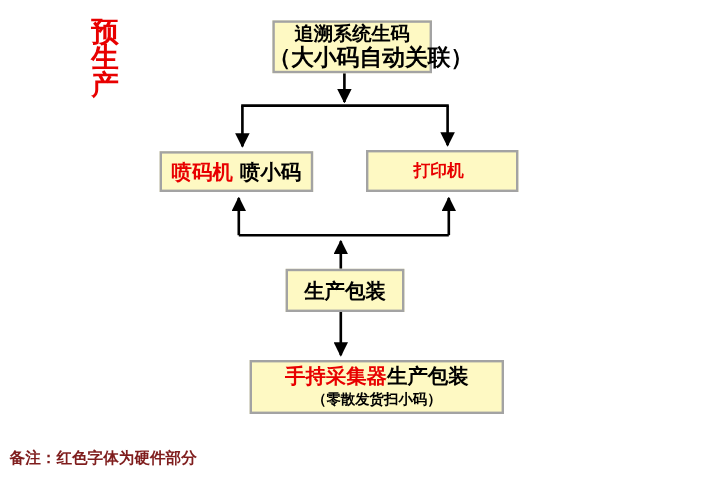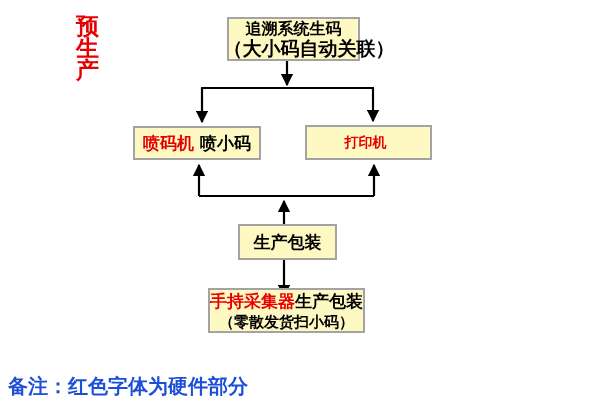--- a/index.html
+++ b/index.html
@@ -43,43 +43,43 @@
   }
   .hw { color: #e80000; }
   .gap-after { margin-right: 6px; }
 
   
   .node-trace    { left: 227px; top: 17px;  width: 133px; height: 44px; font-size: 16px; line-height: 20px; }
   .node-trace .l2 { font-size: 19px; margin-left: 31px; }
   .node-inkjet   { left: 133px; top: 126px; width: 128px; height: 34px; font-size: 17px; flex-direction: row; }
   .node-printer  { left: 305px; top: 125px; width: 127px; height: 35px; font-size: 14px; flex-direction: row; }
   .node-pack     { left: 238px; top: 224px; width: 99px;  height: 36px; font-size: 17px; justify-content: center; }
-  .node-ship     { left: 208px; top: 288px; width: 157px; height: 45px; font-size: 17px; line-height: 21px; }
-  .node-ship .l2 { font-size: 15px; line-height: 19px; }
+  .node-ship     { left: 208px; top: 300px; width: 212px; height: 45px; font-size: 17px; line-height: 21px; }
+  .node-ship .l2 { font-size: 12px; line-height: 19px; }
 
   .side-label {
     position: absolute;
     left: 27px;
     top: 15px;
     width: 25px;
     font-size: 23px;
     line-height: 22px;
     font-weight: bold;
     color: #e80000;
     word-break: break-all;
     text-align: center;
     margin-left: 48px;
   }
   .note {
     position: absolute;
     left: 8px;
     top: 373px;
-    font-size: 20px;
+    font-size: 13px;
     font-weight: bold;
-    color: #1d4ed8;
+    color: #7f1d1d;
     white-space: nowrap;
   }
 </style>
 </head>
 <body>
 
 <div class="canvas">
 
   <svg class="connectors" width="600" height="400" viewBox="0 0 600 400">
     <defs>

